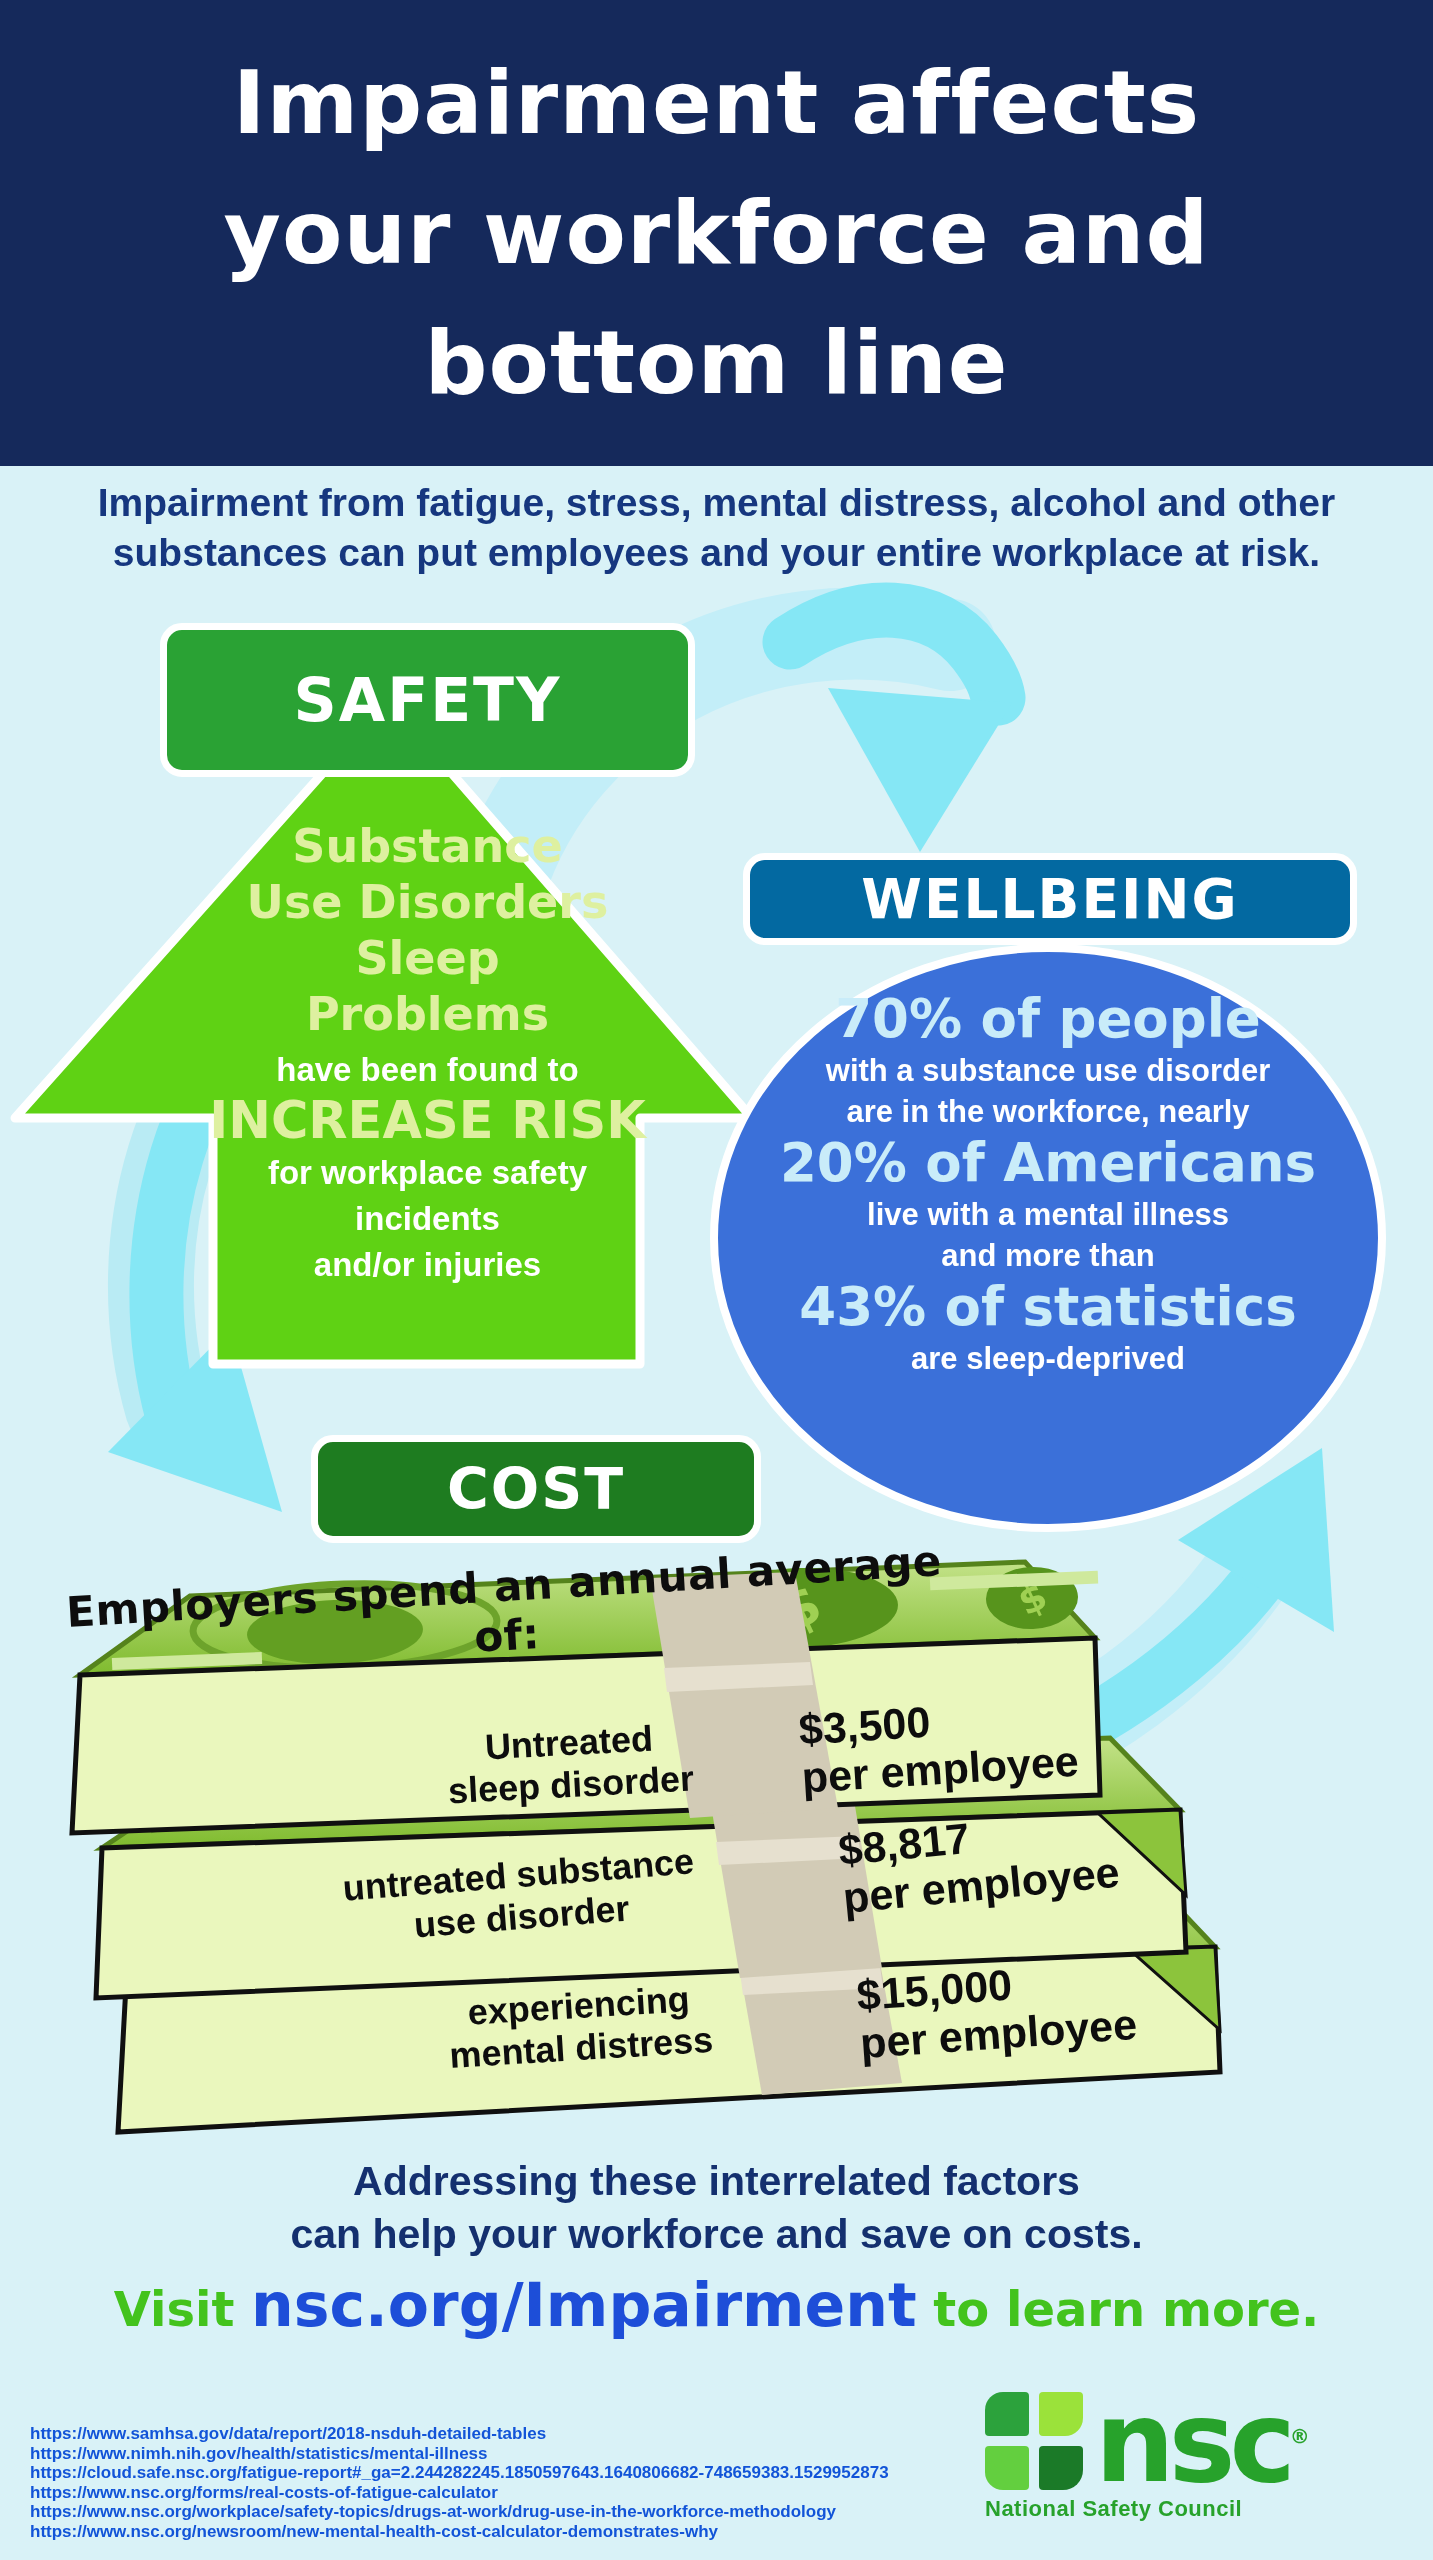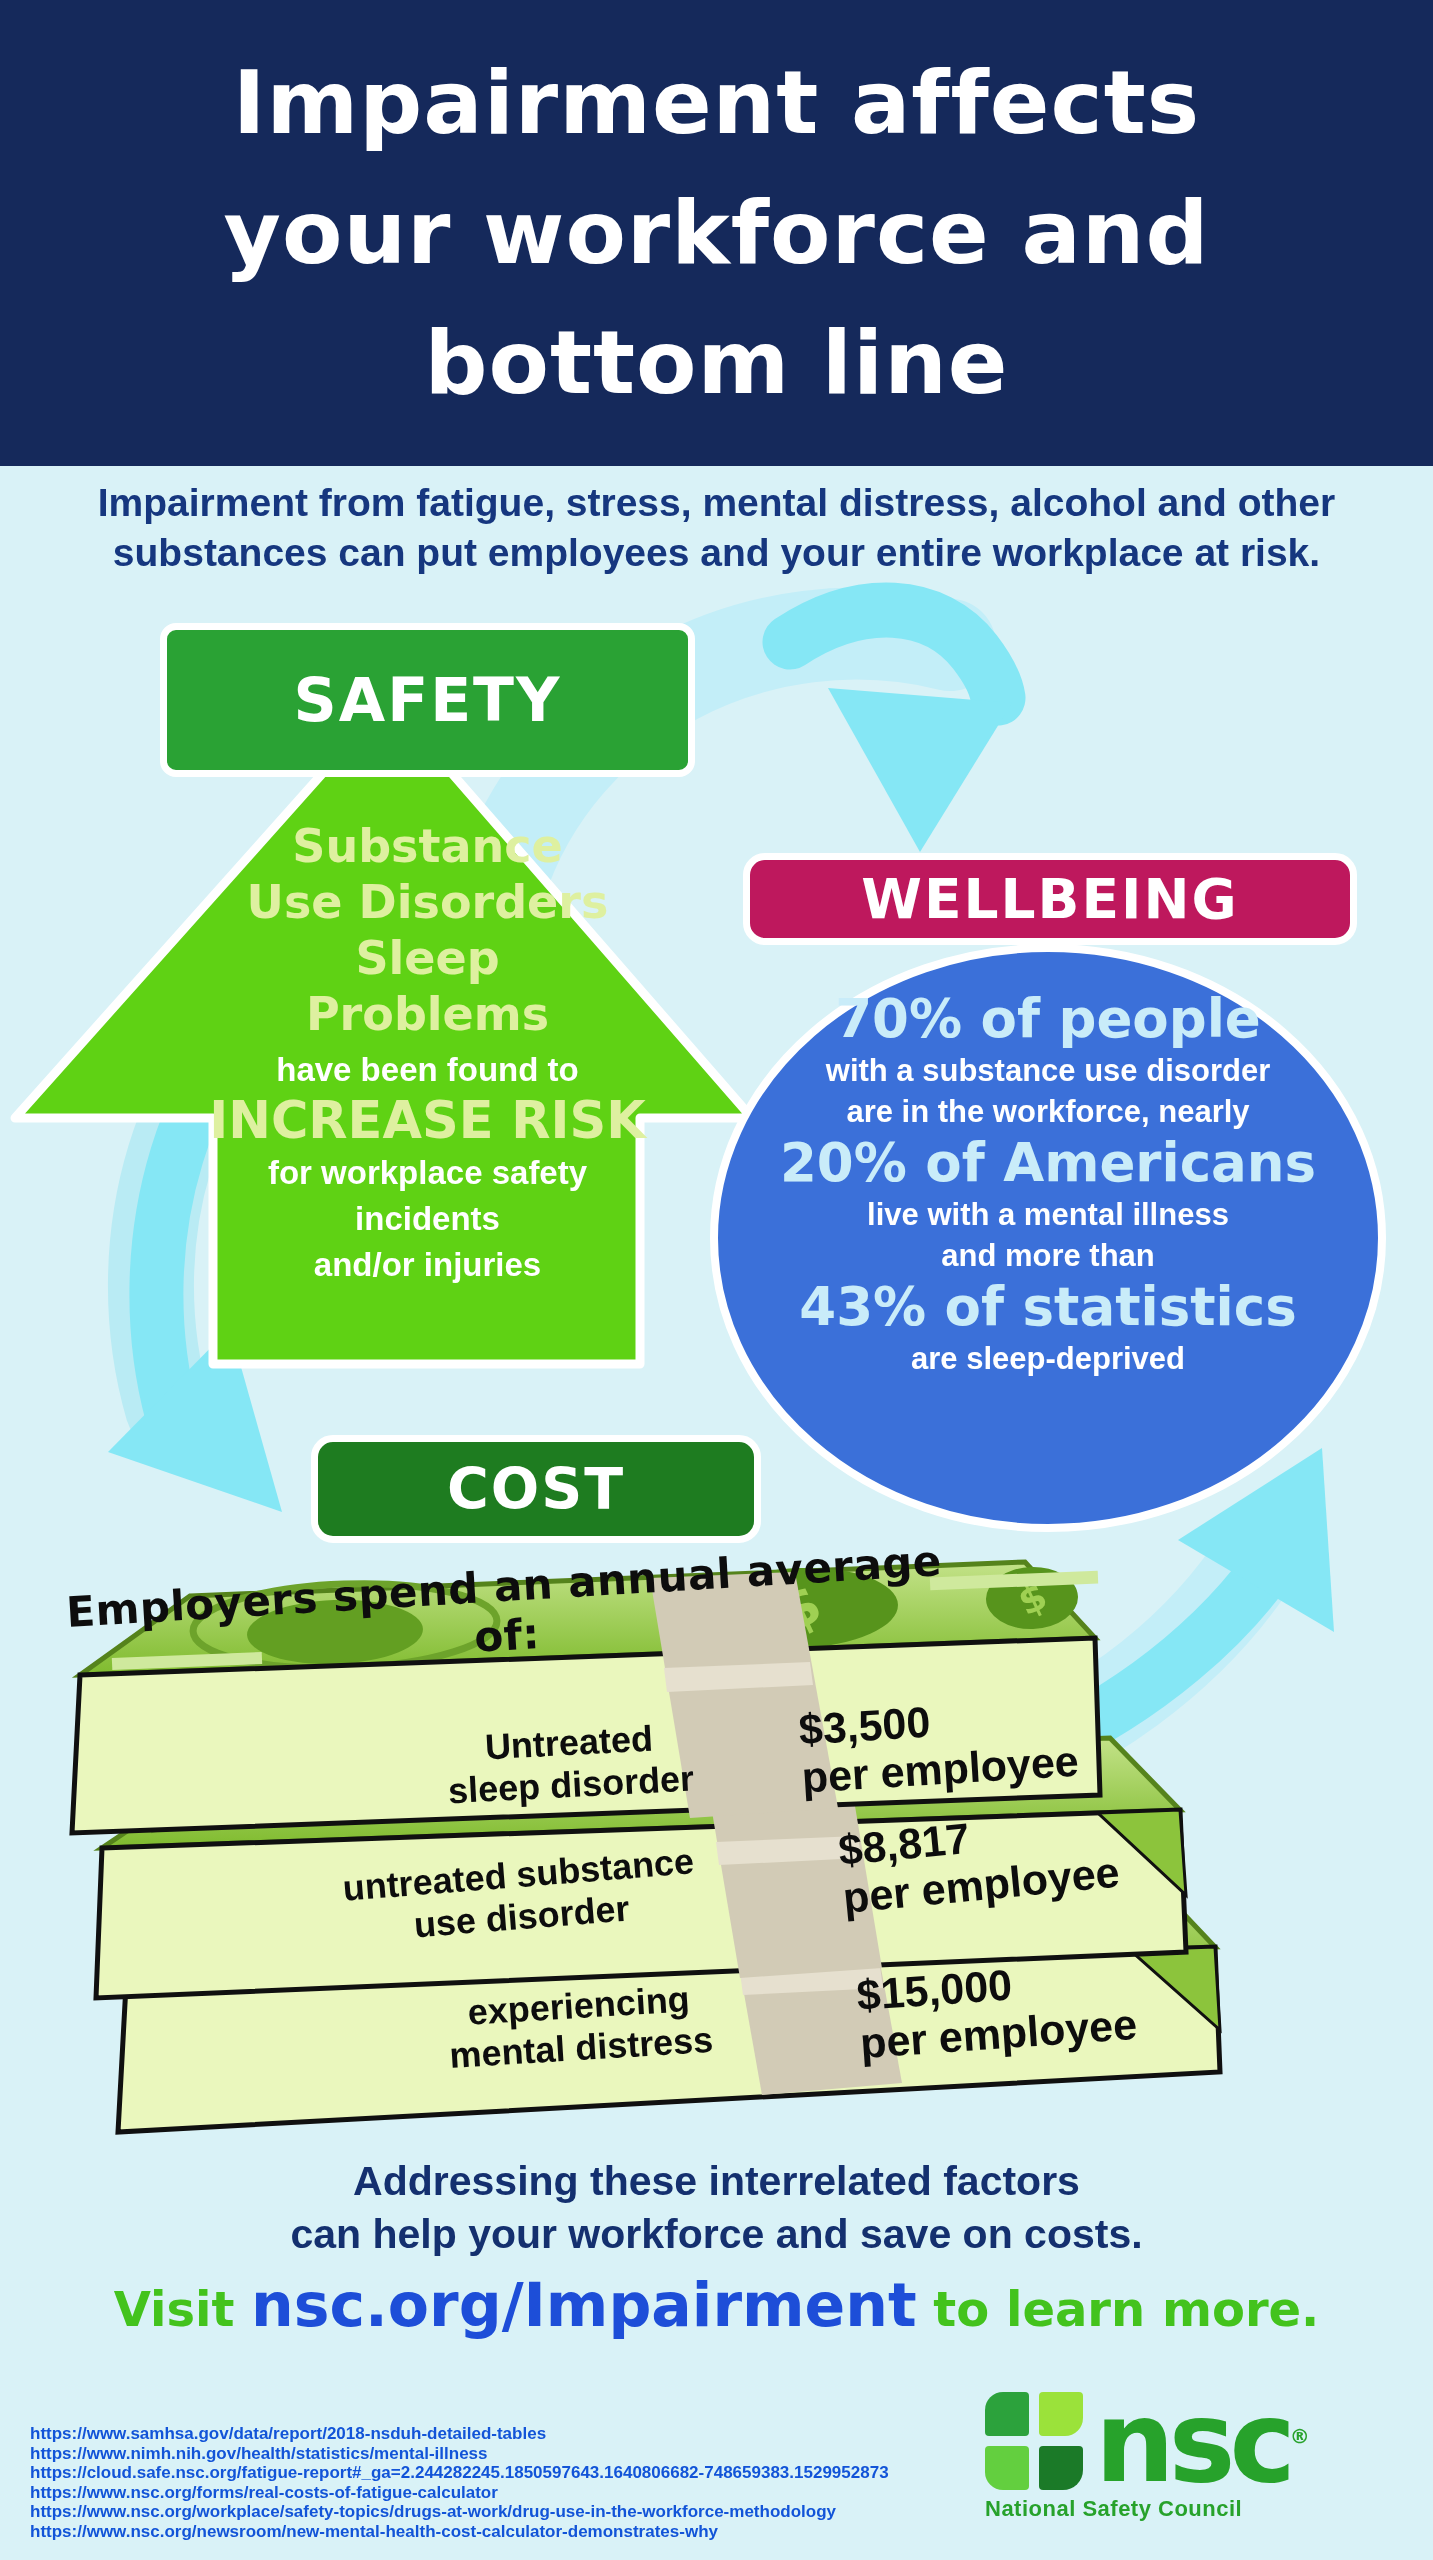--- a/index.html
+++ b/index.html
@@ -13,22 +13,22 @@
          font-weight:800;font-size:88px;line-height:130px;letter-spacing:1px;}
 
   
   .intro{position:absolute;left:0;top:478px;width:1433px;text-align:center;color:#16377f;
          font-family:"Liberation Sans",sans-serif;font-weight:700;font-size:39px;line-height:50px;}
 
   
   .label-box{position:absolute;border:7px solid #ffffff;border-radius:22px;color:#ffffff;
              display:flex;align-items:center;justify-content:center;font-weight:800;
              letter-spacing:2px;box-sizing:border-box;}
-  .safety-box{left:160px;top:623px;width:535px;height:154px;background:#2aa234;font-size:60px;border-radius:16px;}
-  .wellbeing-box{left:743px;top:853px;width:614px;height:92px;background:#be185d;font-size:55px;}
+  .safety-box{left:160px;top:623px;width:535px;height:154px;background:#2aa234;font-size:60px;}
+  .wellbeing-box{left:743px;top:853px;width:614px;height:92px;background:#0369a1;font-size:55px;}
   .cost-box{left:303px;top:1435px;width:450px;height:108px;background:#1e7c20;font-size:57px;margin-left:8px;}
 
   
   .arrow-text{position:absolute;left:55px;top:818px;width:745px;text-align:center;}
   .risk{color:#def0a0;font-weight:800;font-size:46px;line-height:56px;}
   .connector{color:#ffffff;font-weight:700;font-size:33px;line-height:44px;margin-top:6px;
              font-family:"Liberation Sans",sans-serif;}
   .emphasis{color:#def0a0;font-weight:800;font-size:51px;line-height:58px;}
   .outcome{color:#ffffff;font-weight:700;font-size:33px;line-height:46px;
            font-family:"Liberation Sans",sans-serif;}

